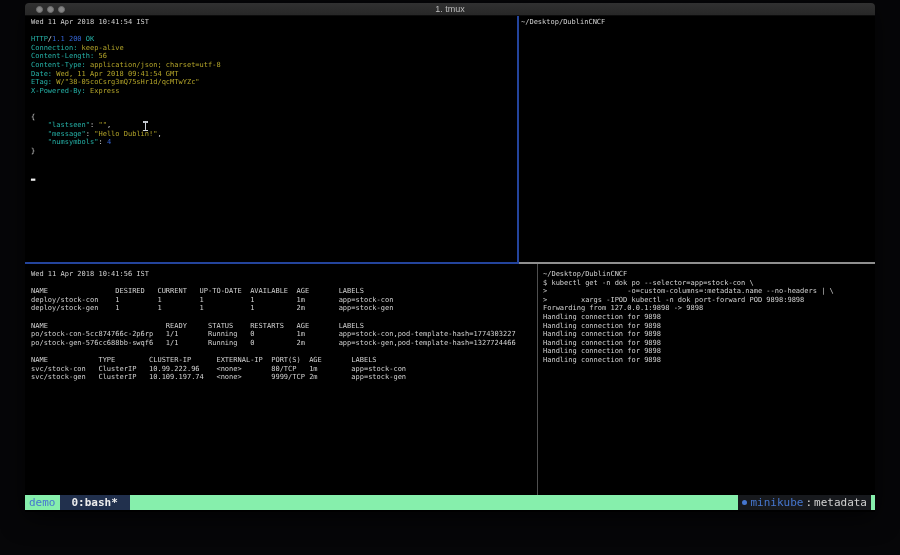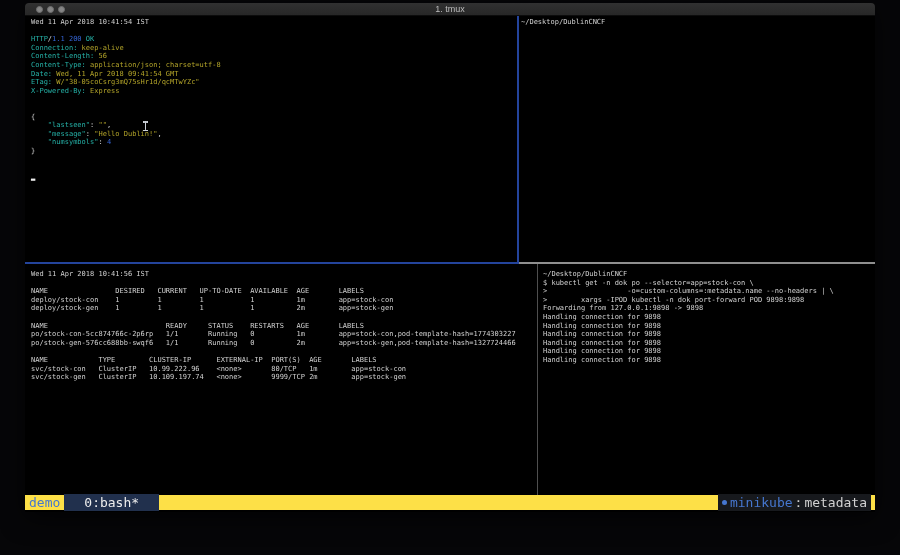--- a/index.html
+++ b/index.html
@@ -17,26 +17,26 @@
         letter-spacing:0;}
   .tline{height:8.6px;}
   #pane-tl{left:6px;top:15px;width:480px;}
   #pane-tr{left:496px;top:15px;width:348px;}
   #pane-bl{left:6px;top:267px;width:500px;}
   #pane-br{left:518px;top:267px;width:330px;}
   .div-v-top{position:absolute;left:492px;top:13px;width:2px;height:246px;background:#24449c;}
   .div-h-blue{position:absolute;left:0;top:259px;width:494px;height:2px;background:#24449c;}
   .div-h-gray{position:absolute;left:494px;top:259px;width:356px;height:2px;background:#8f8f8f;}
   .div-v-bottom{position:absolute;left:512px;top:261px;width:1px;height:231px;background:#4f4f4f;}
-  .statusbar{position:absolute;left:0;top:492px;width:850px;height:15px;background:#fde047;
+  .statusbar{position:absolute;left:0;top:492px;width:850px;height:15px;background:#86efac;
              display:flex;justify-content:space-between;align-items:center;padding:0 4px;
-             font-size:13px;color:#d2d2d2;}
+             font-size:11px;color:#d2d2d2;}
   .status-left{display:flex;align-items:center;gap:4px;}
   .sess{color:#4677d0;}
-  .wtab{background:#21304d;color:#ededed;padding:1px 20px;font-weight:normal;}
+  .wtab{background:#21304d;color:#ededed;padding:1px 12px;font-weight:bold;}
   .status-right{display:flex;align-items:center;gap:2px;background:#17191d;padding:1px 4px;}
   .kube-dot{width:5px;height:5px;border-radius:50%;background:#4677d0;display:inline-block;
             margin-right:1px;}
   .kctx{color:#4677d0;}
   .ksep,.kns{color:#d2d2d2;}
   .ibeam{position:absolute;left:118px;top:118px;width:5px;height:10px;}
   .ibeam::before,.ibeam::after{content:'';position:absolute;left:0;width:5px;height:1.5px;
         background:#ccd1d8;box-shadow:0 0 1px #000;}
   .ibeam::before{top:0}
   .ibeam::after{bottom:0}

